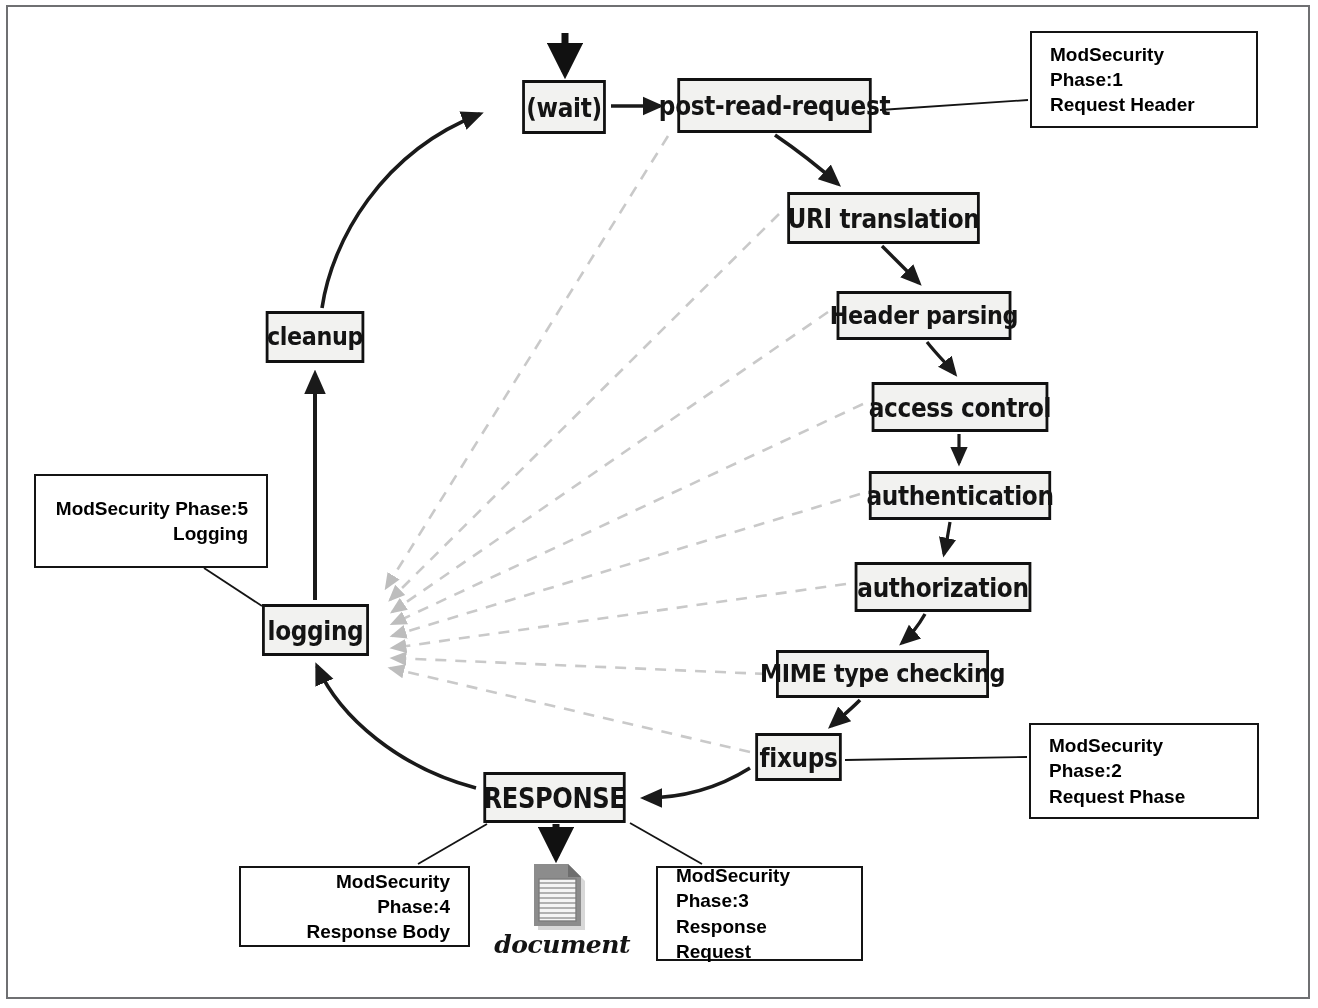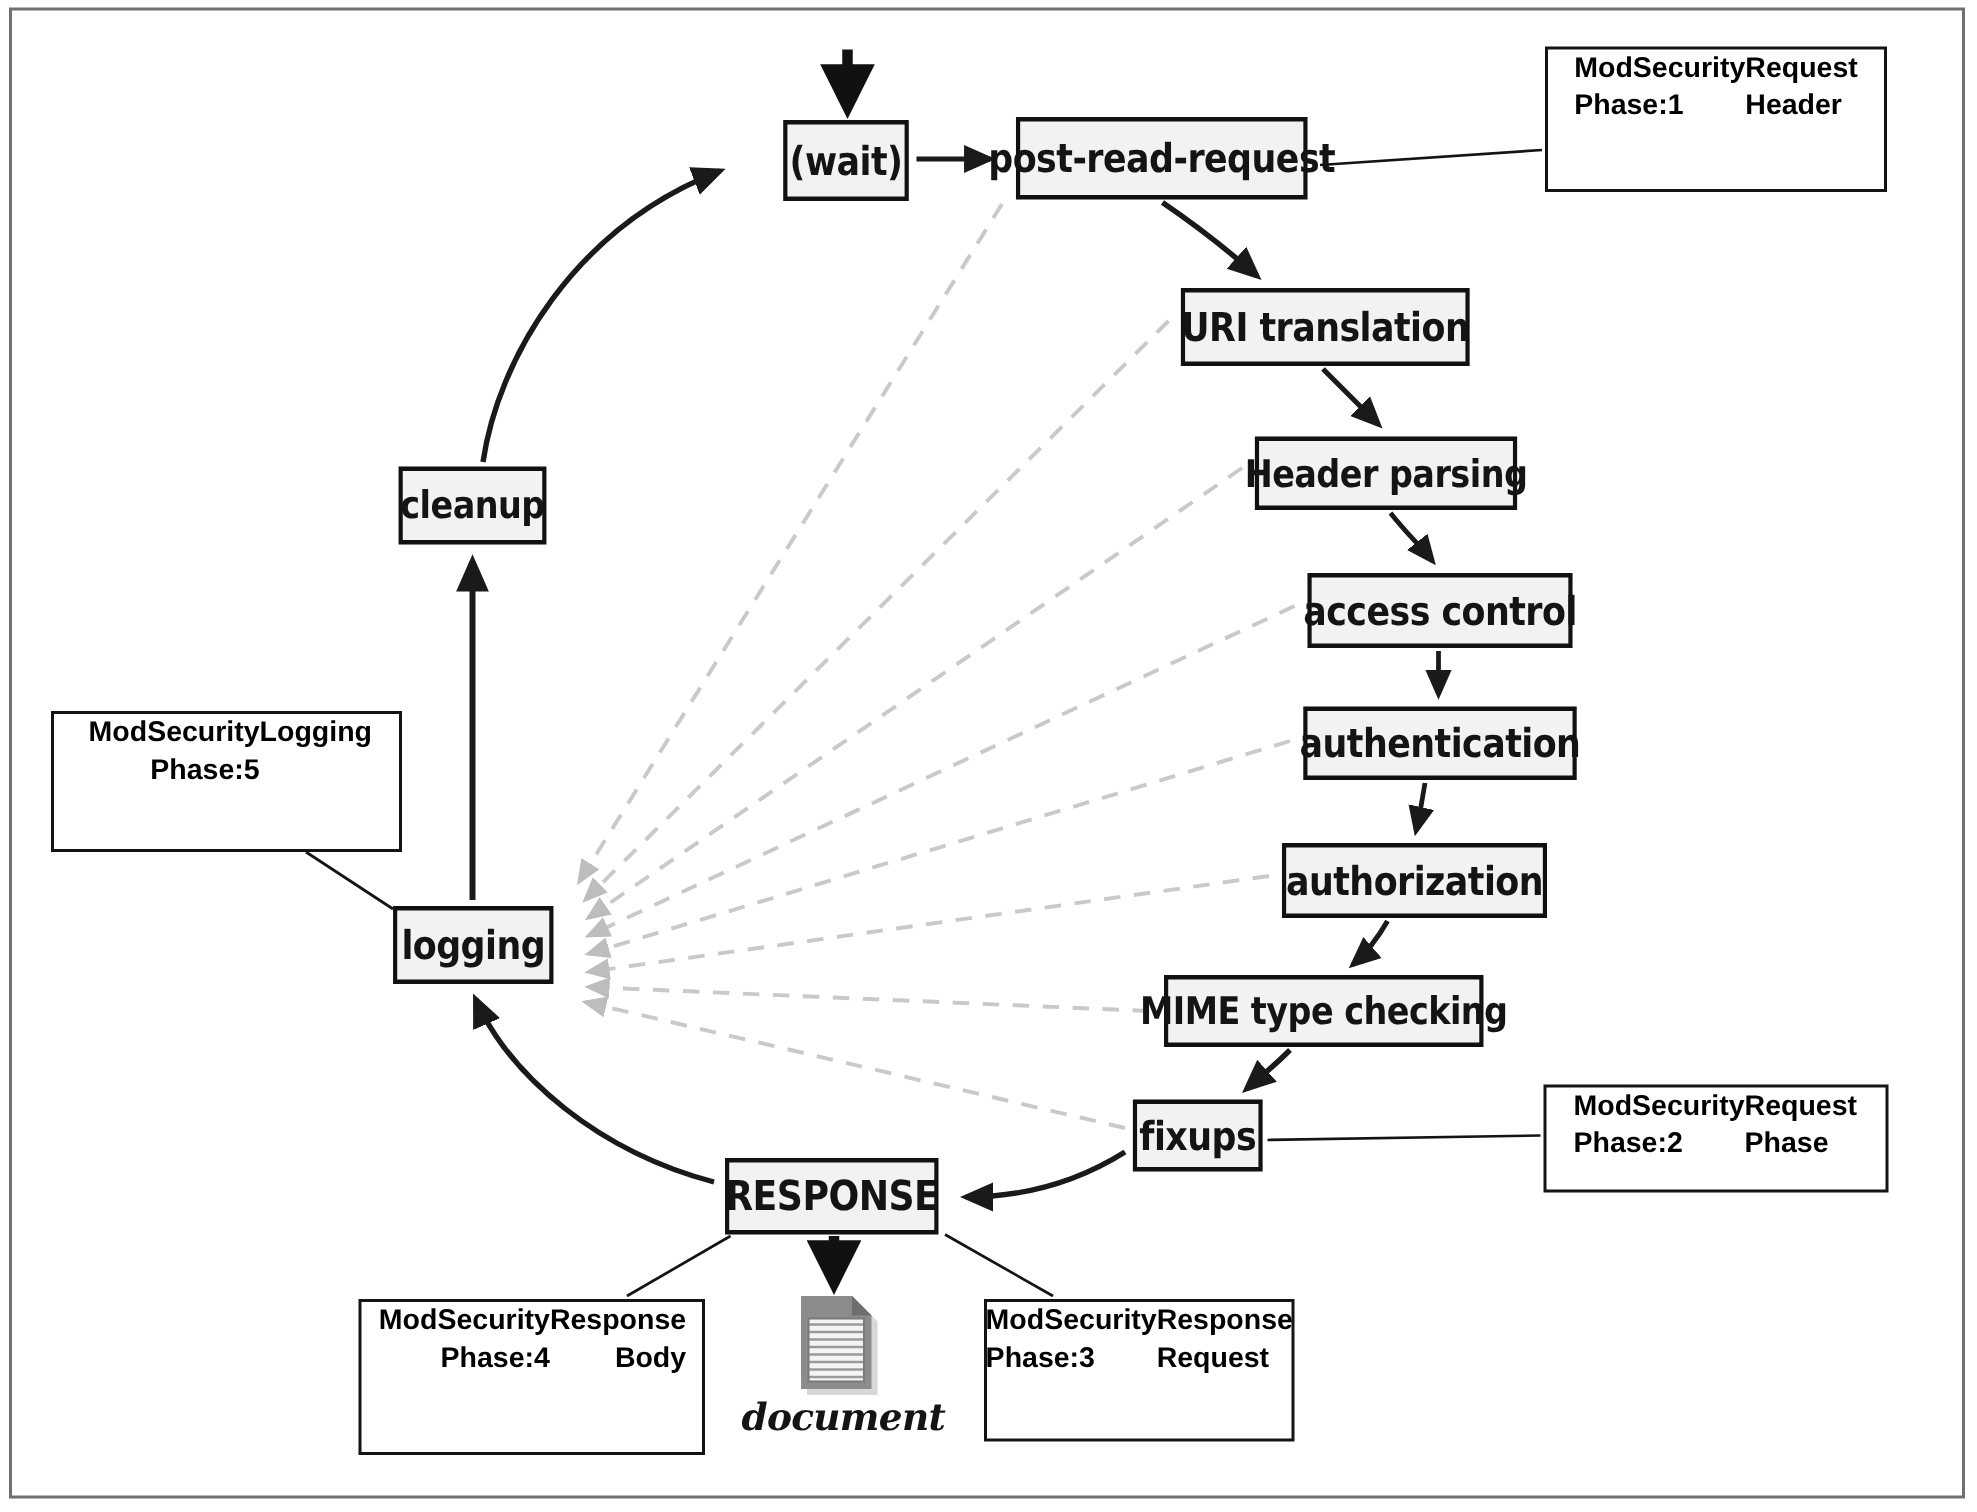--- a/index.html
+++ b/index.html
@@ -53,21 +53,21 @@
     display: block;
     transform: scaleY(1.06);
   }
   
   .callout {
     position: absolute;
     box-sizing: border-box;
     background: #ffffff;
     border: 2px solid #141414;
     display: flex;
-    flex-direction: row;
+    flex-direction: column;
     justify-content: center;
     color: #000000;
     font-family: "Liberation Sans", sans-serif;
     font-weight: 700;
     font-size: 19px;
     line-height: 1.32;
     padding: 0 18px;
   }
   .callout.align-right { text-align: right; padding-left: 19px; }
   .callout.align-left  { text-align: left;  }
@@ -228,25 +228,25 @@
   </div>
 
   <div class="callout align-left" style="left: 1030px; top: 31px; width: 228px; height: 97px;">
     <div>ModSecurity Phase:1</div>
     <div>Request Header</div>
   </div>
   <div class="callout align-right" style="left: 34px; top: 474px; width: 234px; height: 94px;">
     <div>ModSecurity Phase:5</div>
     <div>Logging</div>
   </div>
-  <div class="callout align-left" style="left: 1029px; top: 723px; width: 230px; height: 72px;">
+  <div class="callout align-left" style="left: 1029px; top: 723px; width: 230px; height: 96px;">
     <div>ModSecurity Phase:2</div>
     <div>Request Phase</div>
   </div>
-  <div class="callout align-right" style="left: 239px; top: 866px; width: 231px; height: 104px;">
+  <div class="callout align-right" style="left: 239px; top: 866px; width: 231px; height: 81px;">
     <div>ModSecurity Phase:4</div>
     <div>Response Body</div>
   </div>
   <div class="callout align-left" style="left: 656px; top: 866px; width: 207px; height: 95px;">
     <div>ModSecurity Phase:3</div>
     <div>Response Request</div>
   </div>
 
   <svg id="doc-icon" viewBox="0 0 62 72" xmlns="http://www.w3.org/2000/svg">
 

